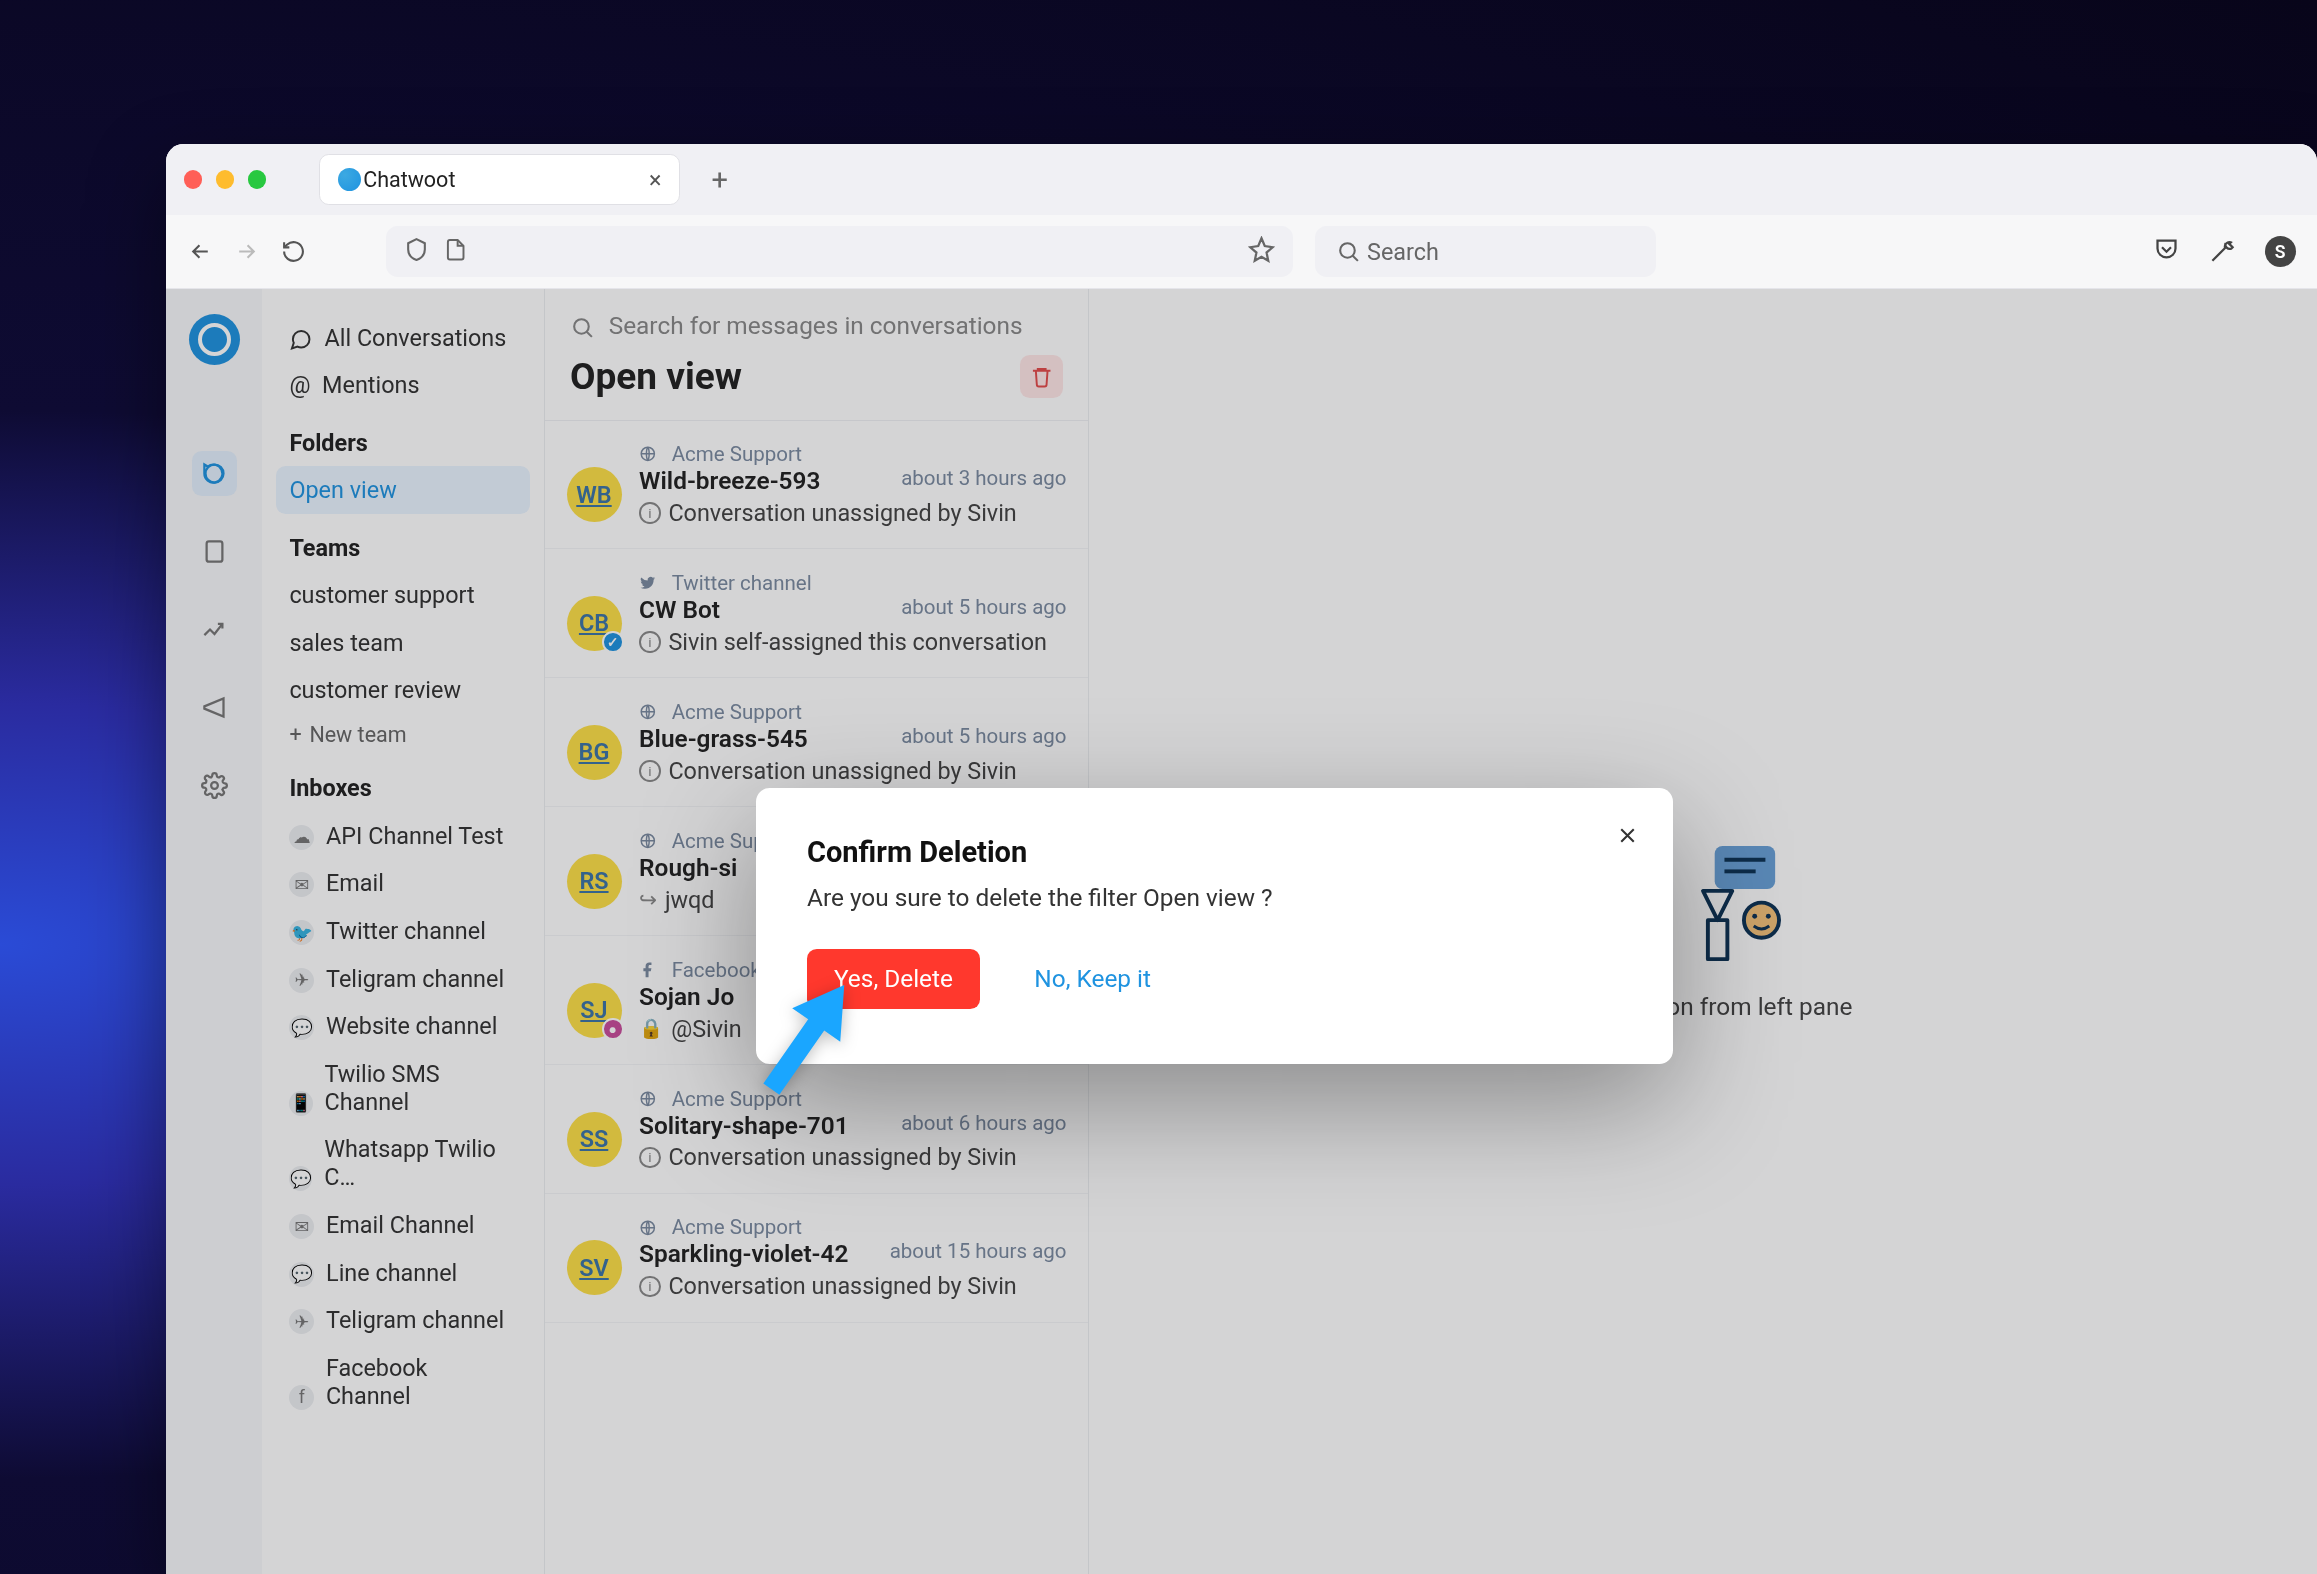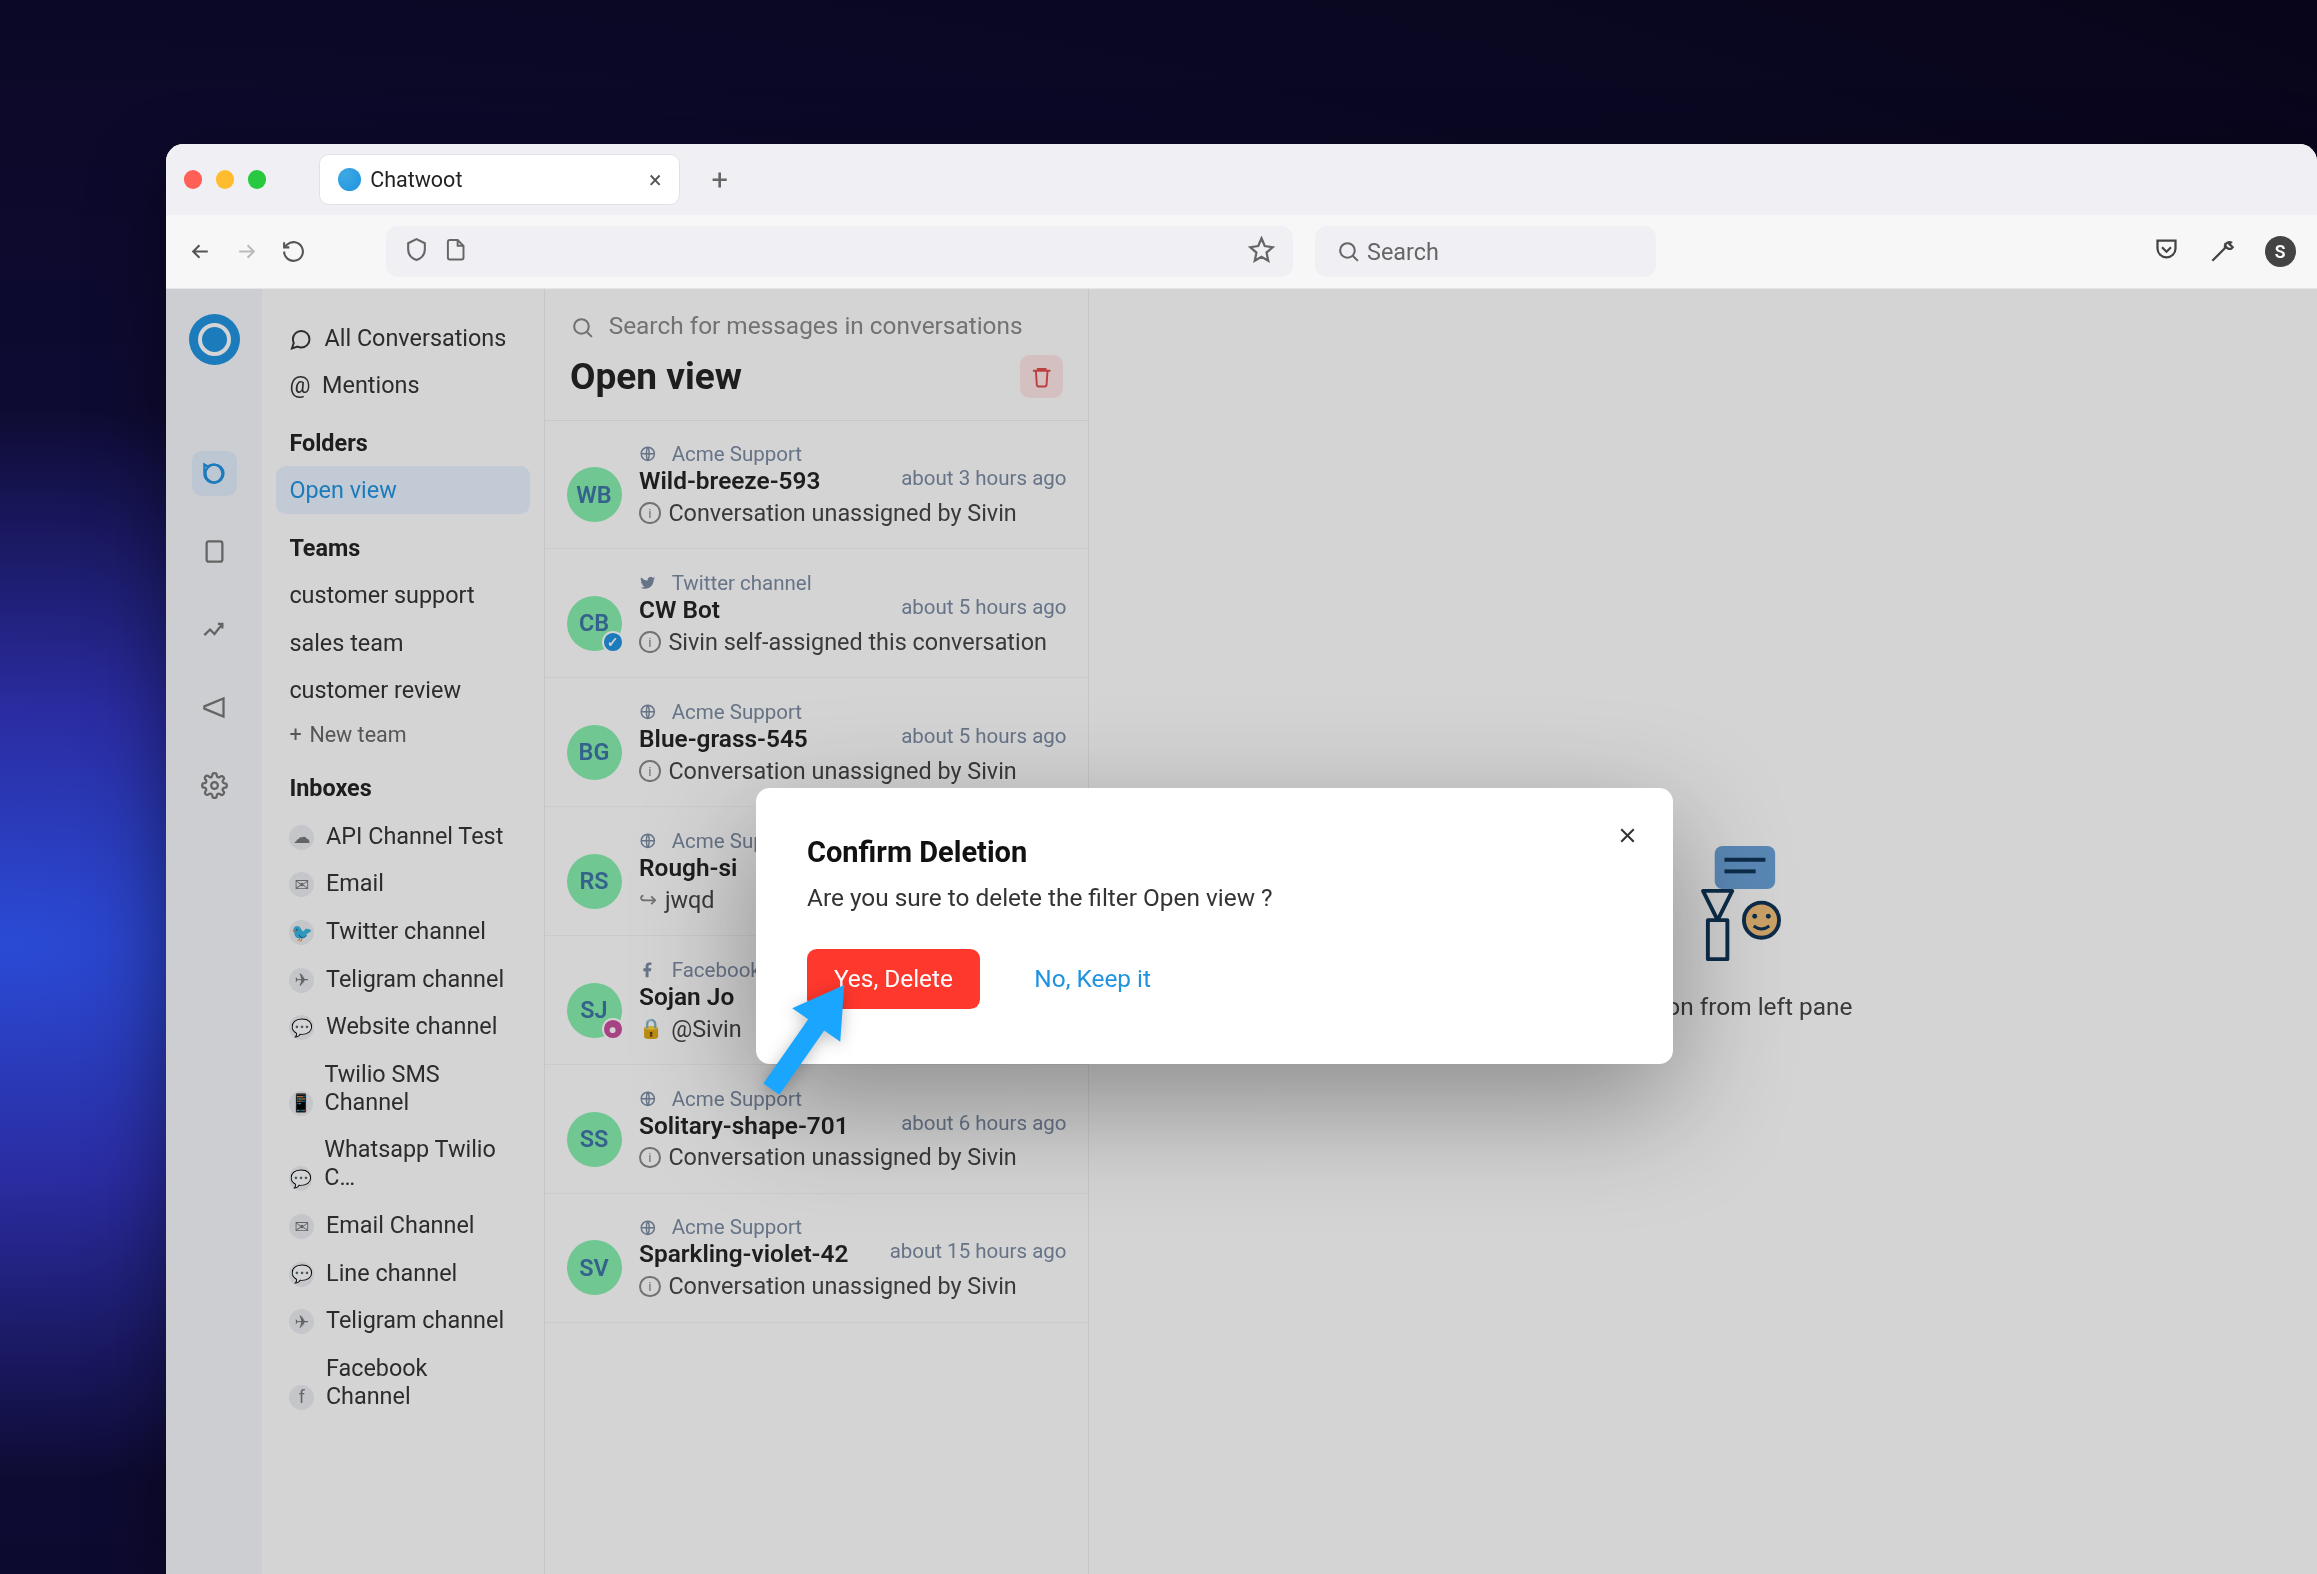--- a/index.html
+++ b/index.html
@@ -5,21 +5,21 @@
   * { box-sizing: border-box; margin: 0; padding: 0; font-family: -apple-system, BlinkMacSystemFont, "Segoe UI", Roboto, sans-serif; }
   body { width: 2317px; height: 1574px; background: radial-gradient(ellipse at 0% 60%, #2a4bd6 0%, #2a2b9f 18%, #0e0b33 40%, #08051a 100%); position: relative; overflow: hidden; }
 
   .window { position: absolute; top: 144px; left: 166px; right: 0; bottom: 0; background: #f7f7f8; border-radius: 17.6px 17.6px 0 0; overflow: hidden; box-shadow: 0 29px 78px rgba(0,0,0,.45); }
 
   
   .browser-top { height: 71px; display: flex; align-items: center; padding: 0 17.6px; background: #f0f0f4; gap: 13.7px; }
   .traffic { display: flex; gap: 13.7px; }
   .dot { width: 18.5px; height: 18.5px; border-radius: 50%; }
   .dot.red { background:#ff5f57; } .dot.yellow { background:#febc2e; } .dot.green { background:#28c840; }
-  .tab { margin-left: 39px; display: flex; align-items: center; gap: 9px; background:#fff; border:1px solid #e0e0e5; border-radius:9.8px; height:51px; padding:0 17.6px; width:361px; }
+  .tab { margin-left: 39px; display: flex; align-items: center; gap: 2px; background:#fff; border:1px solid #e0e0e5; border-radius:9.8px; height:51px; padding:0 17.6px; width:361px; }
   .tab-icon { width:23.4px; height:23.4px; border-radius:50%; background:radial-gradient(circle at 30% 30%, #3ca9e2, #1f93e0); }
   .tab-title { font-size:21.5px; color:#222; }
   .tab-close { margin-left:auto; font-size:23.4px; color:#555; cursor:pointer; }
   .new-tab { margin-left:17.6px; font-size:29px; color:#666; }
 
   .browser-toolbar { height: 74px; display: flex; align-items: center; padding: 0 21.5px; gap: 21.5px; background:#f7f7f8; border-bottom:1px solid #e5e5ea; }
   .nav-icon { width:25px; height:25px; color:#555; display:flex; align-items:center; justify-content:center; }
   .nav-icon.disabled { color:#bbb; }
   .url-bar { flex:1 0 auto; max-width: 907px; margin-left: 59px; height:51px; border-radius:11.7px; background:#f0f0f4; display:flex; align-items:center; padding:0 17.6px; gap:15.6px; }
   .url-bar .shield, .url-bar .page { color:#666; }
@@ -45,21 +45,21 @@
   .side-small { color:#666; font-size:21.5px; display:flex; align-items:center; gap:7.8px; padding:7.8px 13.7px; }
   .side-round { width:25px; height:25px; display:inline-flex; align-items:center; justify-content:center; border-radius:50%; background:#eceef1; color:#777; font-size:17.6px;}
 
   .mid { width: 544px; background:#fff; border-right:1px solid #eceef1; display:flex; flex-direction:column; }
   .mid-search { display:flex; align-items:flex-end; gap:13.7px; padding:21.5px 25px 0; color:#888; font-size:24.4px; }
   .mid-head { display:flex; align-items:center; padding:15.6px 25px 21.5px; }
   .mid-title { font-size:37px; font-weight:700; color:#222; }
   .del-btn { margin-left:auto; width:43px; height:43px; border-radius:9.8px; background:#ffe7e7; color:#e34b4b; display:flex; align-items:center; justify-content:center; }
   .conv-list { flex:1; overflow:hidden; border-top:1px solid #eef0f3; }
   .conv { display:flex; gap:17.6px; padding:21.5px 21.5px; border-bottom:1px solid #f3f4f7; }
-  .conv-av { width:55px; height:55px; border-radius:50%; background:#86efac; color:#3c74a6; font-size:23.4px; font-weight:600; display:flex; align-items:center; justify-content:center; position:relative; flex-shrink:0; margin-top:25px;}
+  .conv-av { width:55px; height:55px; border-radius:50%; background:#fde047; color:#3c74a6; font-size:23.4px; font-weight:600; display:flex; align-items:center; justify-content:center; position:relative; flex-shrink:0; margin-top:25px;text-decoration:underline;}
   .conv-av .badge { position:absolute; bottom:-2px; right:-2px; width:21.5px; height:21.5px; border-radius:50%; background:#1f93e0; color:#fff; font-size:13.7px; display:flex; align-items:center; justify-content:center; border:2px solid #fff;}
   .conv-av .badge.pink{ background:#c94e9c;}
   .conv-body { flex:1; min-width:0;}
   .conv-inbox { color:#7a8aa0; font-size:20.5px; display:flex; align-items:center; gap:15px; }
   .conv-row { display:flex; }
   .conv-name { font-size:24.4px; font-weight:600; color:#222; }
   .conv-time { margin-left:auto; font-size:20.5px; color:#7a8aa0; }
   .conv-msg { color:#444; font-size:23.4px; display:flex; align-items:center; gap:7.8px; margin-top:3.9px; }
   .info-i { width:21.5px; height:21.5px; border:2px solid #888; border-radius:50%; display:inline-flex; align-items:center; justify-content:center; font-size:13.7px; color:#888; flex-shrink:0;}
   .lock-i { font-size:19.5px; color:#888;}

